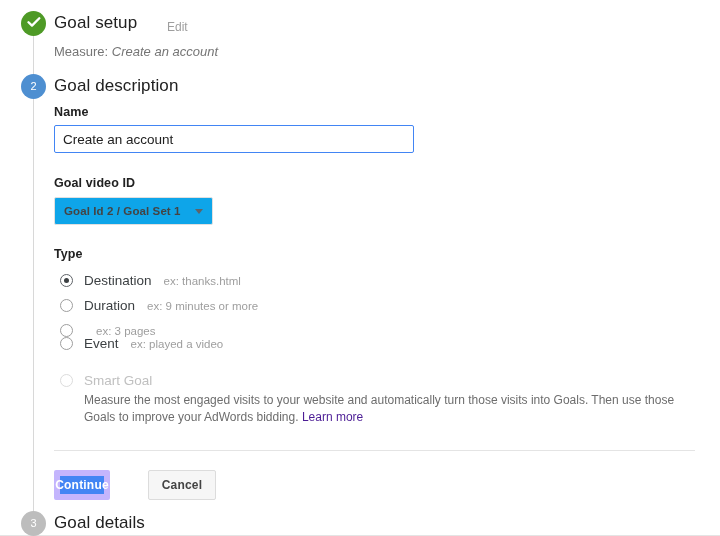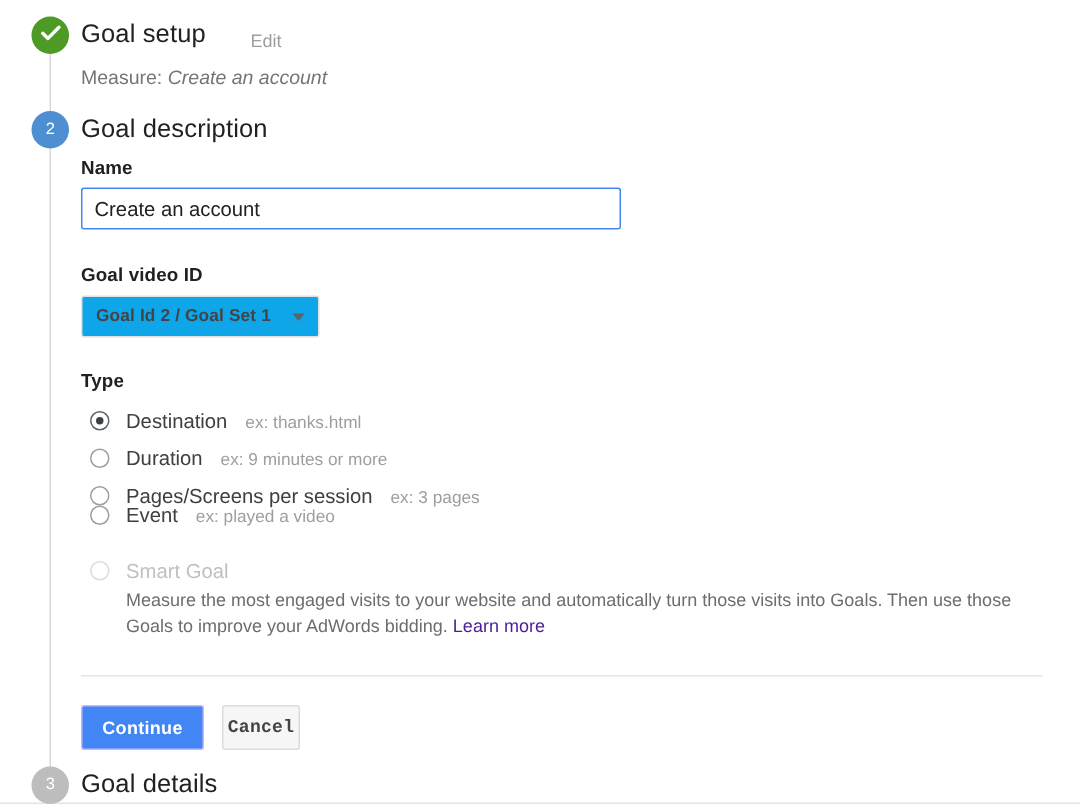--- a/index.html
+++ b/index.html
@@ -233,32 +233,31 @@
     font-weight: bold;
     font-family: "Liberation Sans", sans-serif;
     letter-spacing: 0.2px;
     cursor: pointer;
     display: flex;
     align-items: center;
     justify-content: center;
   }
   .btn-primary {
     left: 0;
-    width: 82px;
+    width: 56px;
     background: #4285f4;
-    border: 1px solid #c4b5fd;
+    border: 6px solid #c4b5fd;
     color: #ffffff;
   }
   .btn-secondary {
     left: 94px;
-    width: 52px;
+    width: 68px;
     background: #f6f6f6;
     border: 1px solid #dcdcdc;
     color: #444444;
-    font-family: Liberation Mono, monospace;
   }
 
   .bottom-rule {
     position: absolute;
     left: 0;
     bottom: 0;
     width: 720px;
     height: 1px;
     background: #e4e4e4;
   }
@@ -308,21 +307,20 @@
   </div>
 
   <div class="radio-row" id="row-duration">
     <span class="radio"></span>
     <span class="rlabel">Duration</span>
     <span class="rhint">ex: 9 minutes or more</span>
   </div>
 
   <div class="radio-row" id="row-pages">
     <span class="radio"></span>
-    <span class="rlabel">Pages/Screens per session</span>
     <span class="rhint">ex: 3 pages</span>
   </div>
 
   <div class="radio-row" id="row-event">
     <span class="radio"></span>
     <span class="rlabel">Event</span>
     <span class="rhint">ex: played a video</span>
   </div>
 
   <div class="radio-row" id="row-smart">

